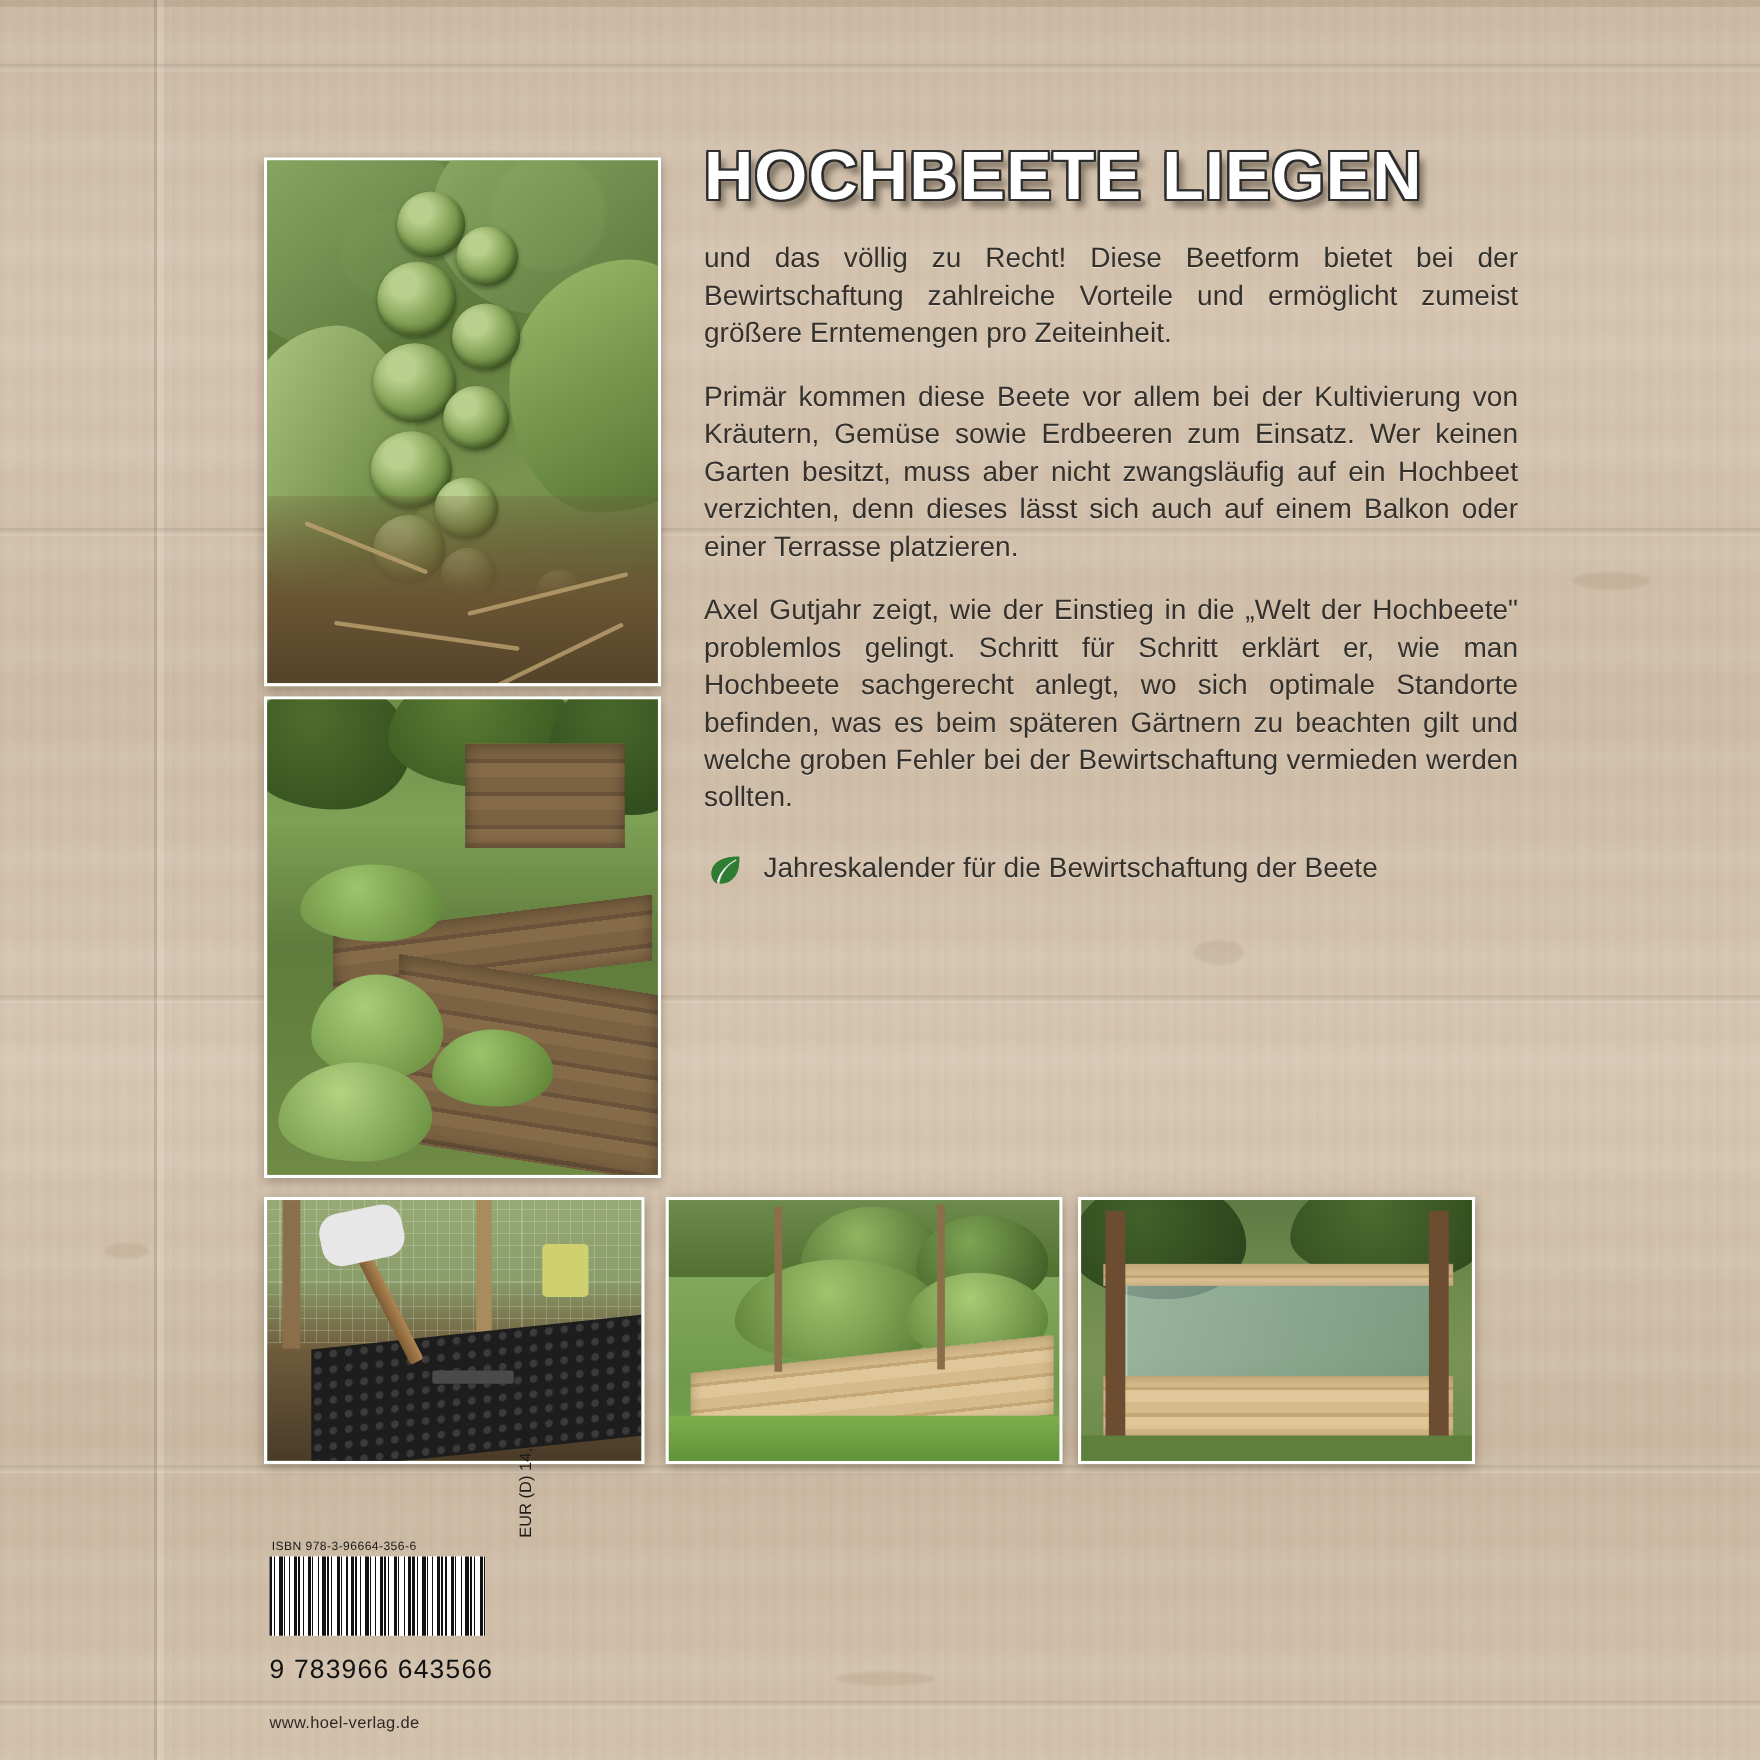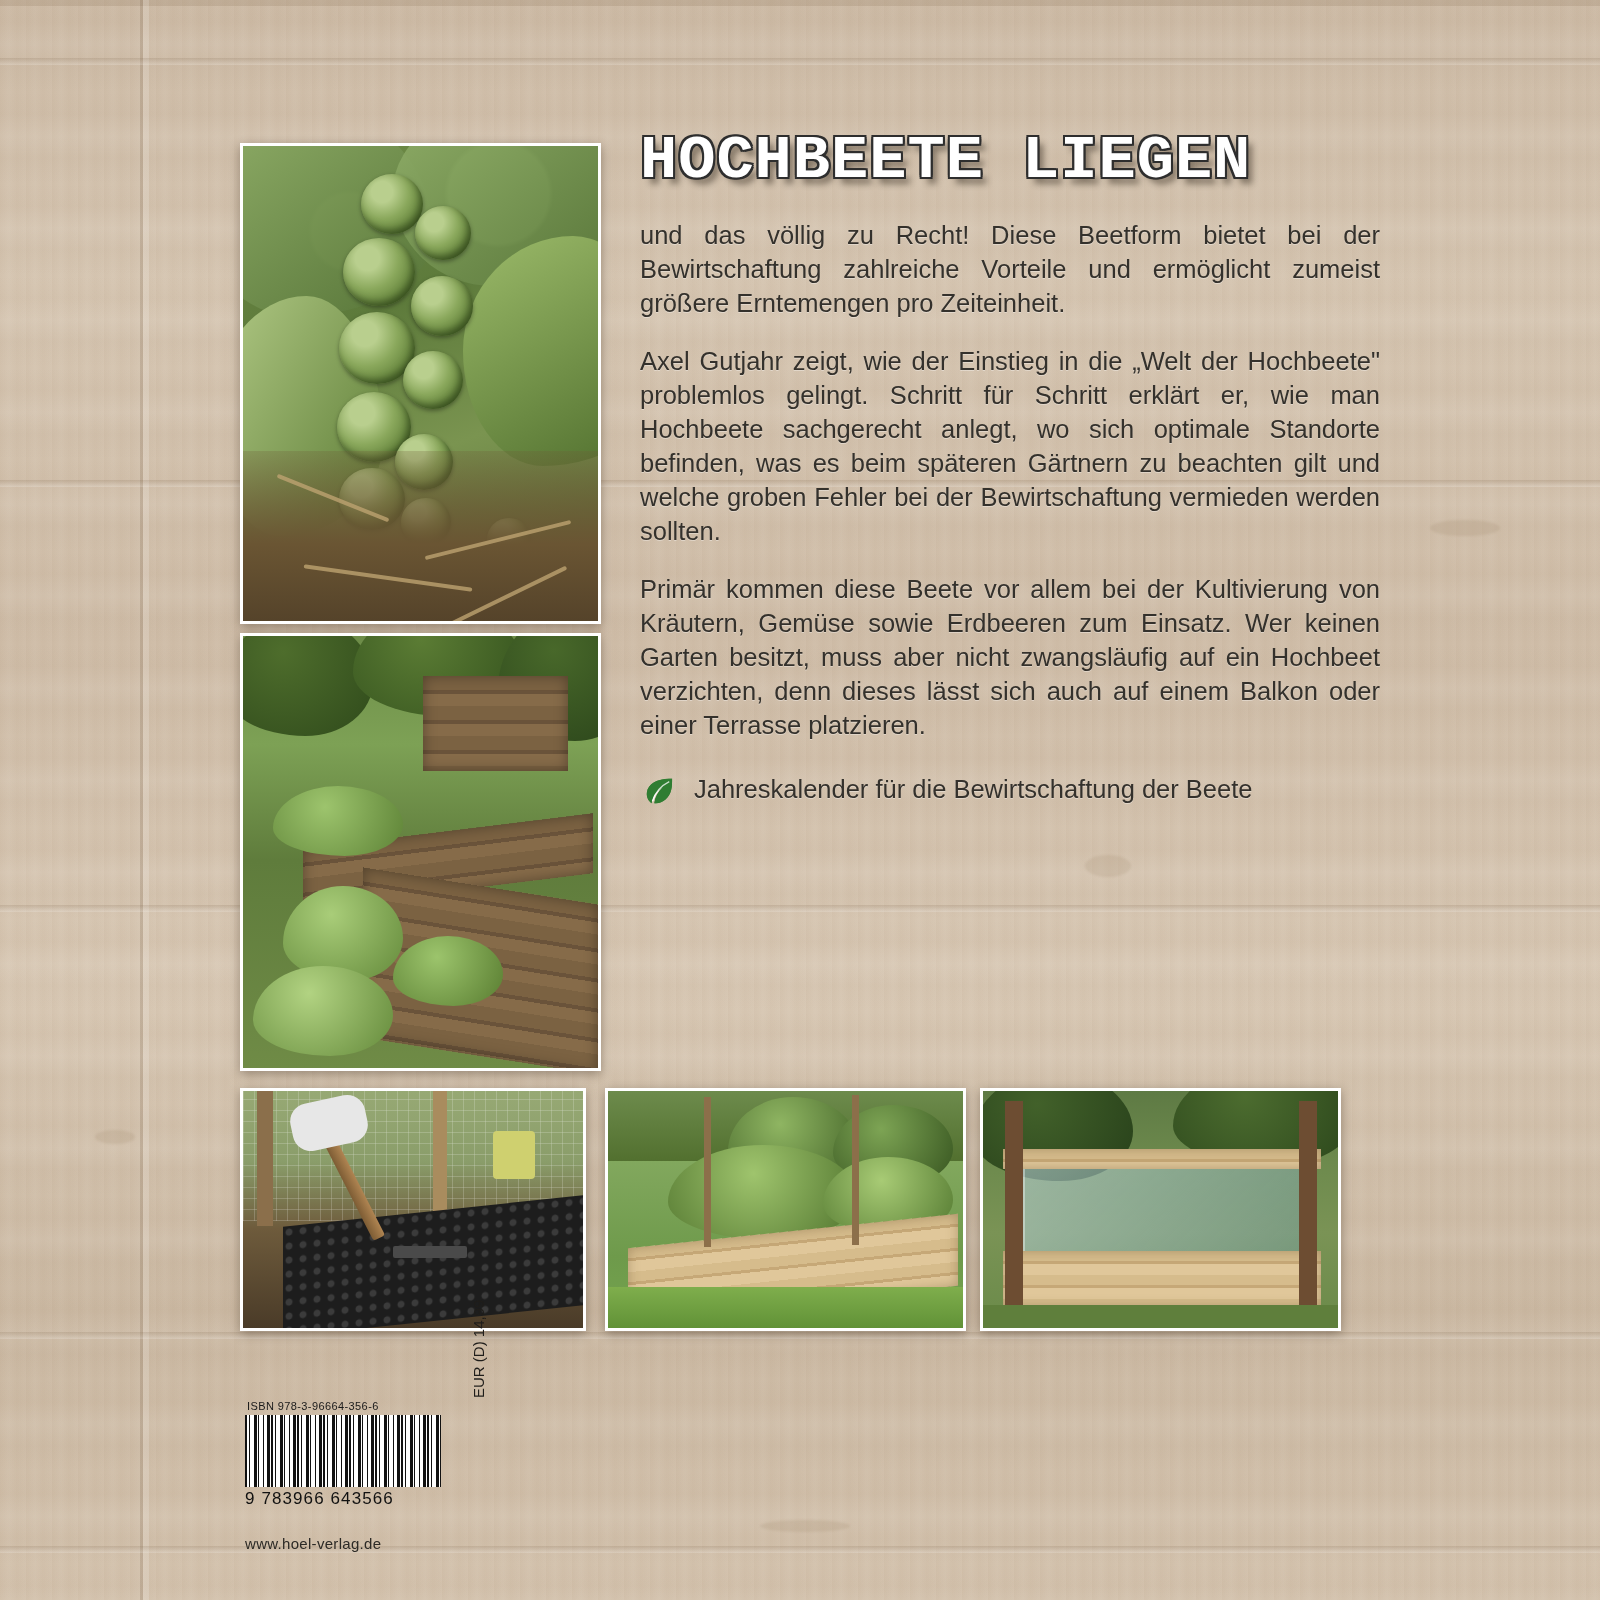--- a/index.html
+++ b/index.html
@@ -132,21 +132,21 @@
 
   
   #text-col {
     position: absolute;
     left: 640px;
     top: 130px;
     width: 740px;
   }
 
   .headline {
-    font-family: Liberation Mono, monospace;
+    font-family: Liberation Sans, sans-serif;
     font-weight: bold;
     font-size: 62px;
     line-height: 62px;
     letter-spacing: 1px;
     color: #ffffff;
     text-transform: uppercase;
     text-shadow:
       -2px -2px 0 #2e2e2e, 2px -2px 0 #2e2e2e, -2px 2px 0 #2e2e2e, 2px 2px 0 #2e2e2e,
       0 -2px 0 #2e2e2e, 0 2px 0 #2e2e2e, -2px 0 0 #2e2e2e, 2px 0 0 #2e2e2e,
       6px 7px 6px rgba(40,30,20,0.45);
@@ -199,24 +199,24 @@
     width: 196px;
     background:
       repeating-linear-gradient(90deg,
         #111 0 2px, #fff 2px 4px, #111 4px 5px, #fff 5px 9px,
         #111 9px 12px, #fff 12px 13px, #111 13px 14px, #fff 14px 18px,
         #111 18px 19px, #fff 19px 22px, #111 22px 25px, #fff 25px 26px);
     background-color: #fff;
   }
   .isbn-num {
     font-family: "Liberation Sans", sans-serif;
-    font-size: 17px;
+    font-size: 24px;
     letter-spacing: 1.1px;
     color: #111;
-    margin-top: 2px;
+    margin-top: 17px;
   }
   .publisher-url {
     font-family: "Liberation Sans", sans-serif;
     font-size: 15px;
     color: #2c2a26;
     margin-top: 26px;
     letter-spacing: .3px;
   }
   #price-vertical {
     position: absolute;
@@ -334,22 +334,22 @@
     </div>
   </div>
 
   <div id="text-col">
 
     <h1 class="headline">
       <span>HOCHBEETE LIEGEN</span>
     </h1>
 
     <p class="para">und das völlig zu Recht! Diese Beetform bietet bei der Bewirtschaftung zahlreiche Vorteile und ermöglicht zumeist größere Erntemengen pro Zeiteinheit.</p>
+    <p class="para">Primär kommen diese Beete vor allem bei der Kultivierung von Kräutern, Gemüse sowie Erdbeeren zum Einsatz. Wer keinen Garten besitzt, muss aber nicht zwangsläufig auf ein Hochbeet verzichten, denn dieses lässt sich auch auf einem Balkon oder einer Terrasse platzieren.</p>
     <p class="para">Axel Gutjahr zeigt, wie der Einstieg in die „Welt der Hochbeete" problemlos gelingt. Schritt für Schritt erklärt er, wie man Hochbeete sachgerecht anlegt, wo sich optimale Standorte befinden, was es beim späteren Gärtnern zu beachten gilt und welche groben Fehler bei der Bewirtschaftung vermieden werden sollten.</p>
-    <p class="para">Primär kommen diese Beete vor allem bei der Kultivierung von Kräutern, Gemüse sowie Erdbeeren zum Einsatz. Wer keinen Garten besitzt, muss aber nicht zwangsläufig auf ein Hochbeet verzichten, denn dieses lässt sich auch auf einem Balkon oder einer Terrasse platzieren.</p>
 
     <div class="bullets">
 
 
       <div class="bullet">
         <span class="leaf-icon">
           <svg viewBox="0 0 32 30" width="30" height="28" aria-hidden="true">
             <path d="M30 2C17 1 4 6 3 17c-.5 5 2 9 5 11 1-7 5-13 12-17-5 5-8 10-9 17 8 1 16-5 18-14 1-4 1-8 1-12z" fill="#2f7d32"></path>
             <path d="M27 5C19 9 12 16 9 26" stroke="#ffffff" stroke-width="1.4" fill="none" opacity=".75"></path>
           </svg>

